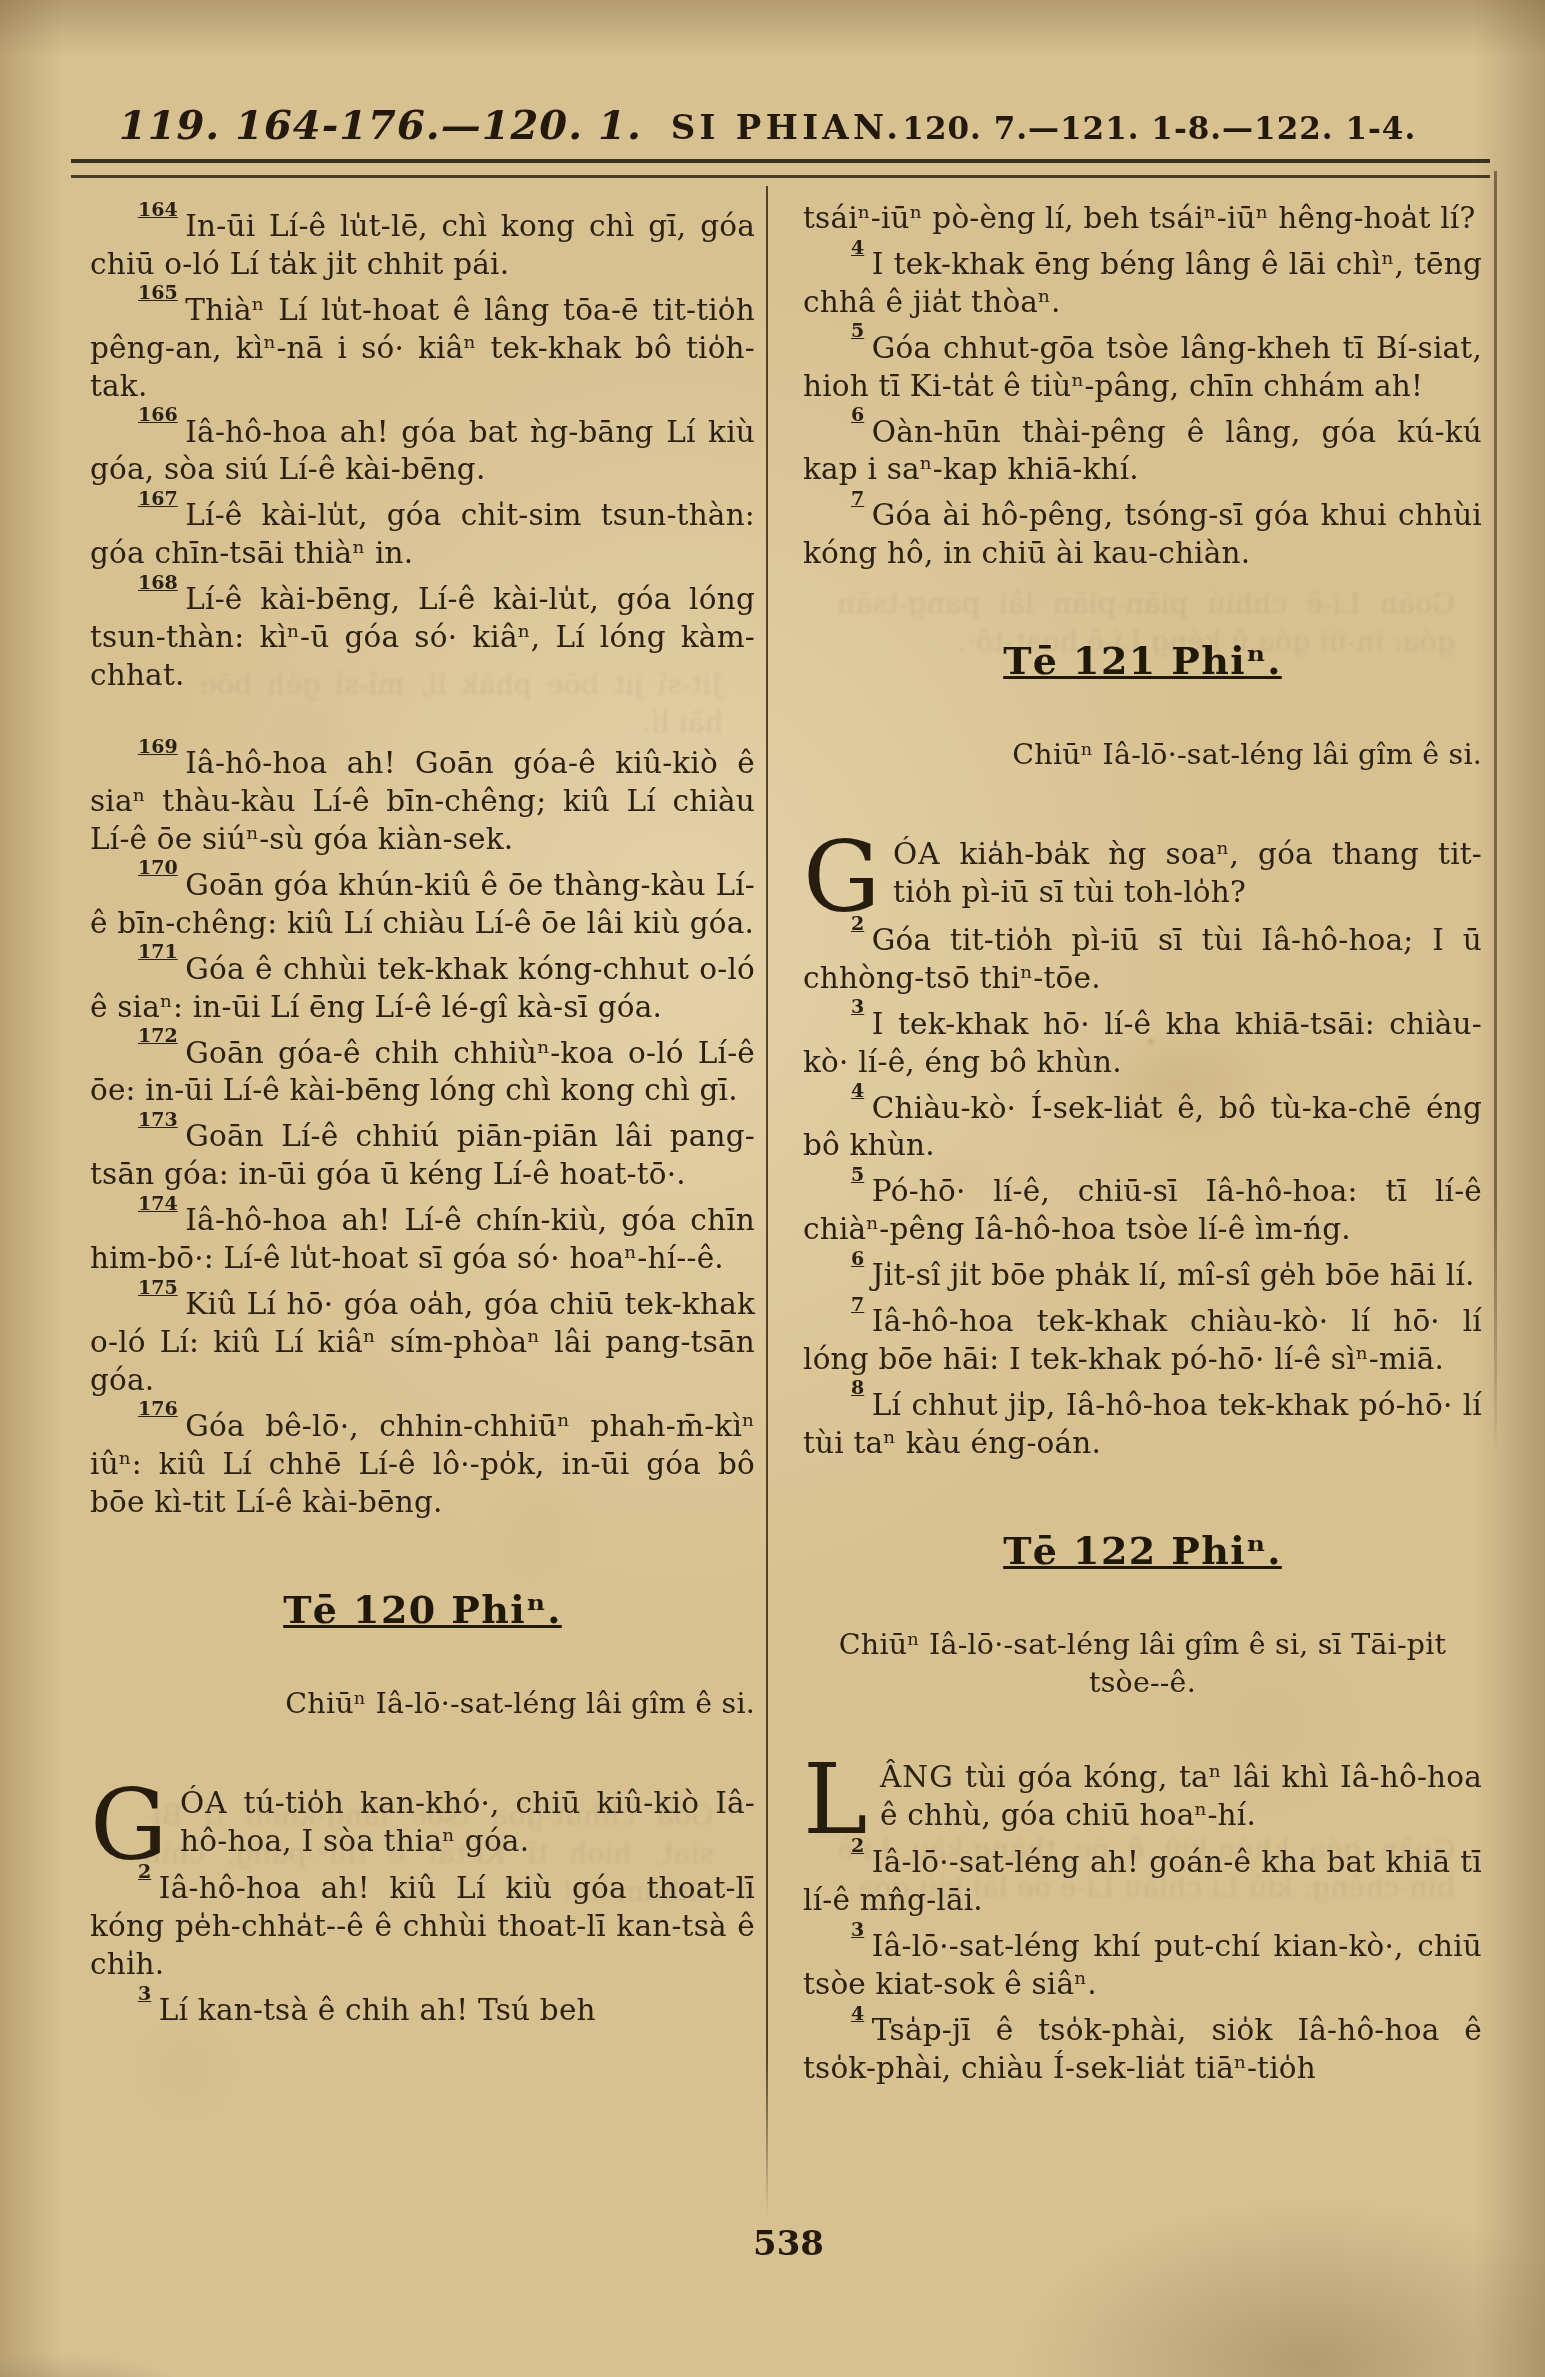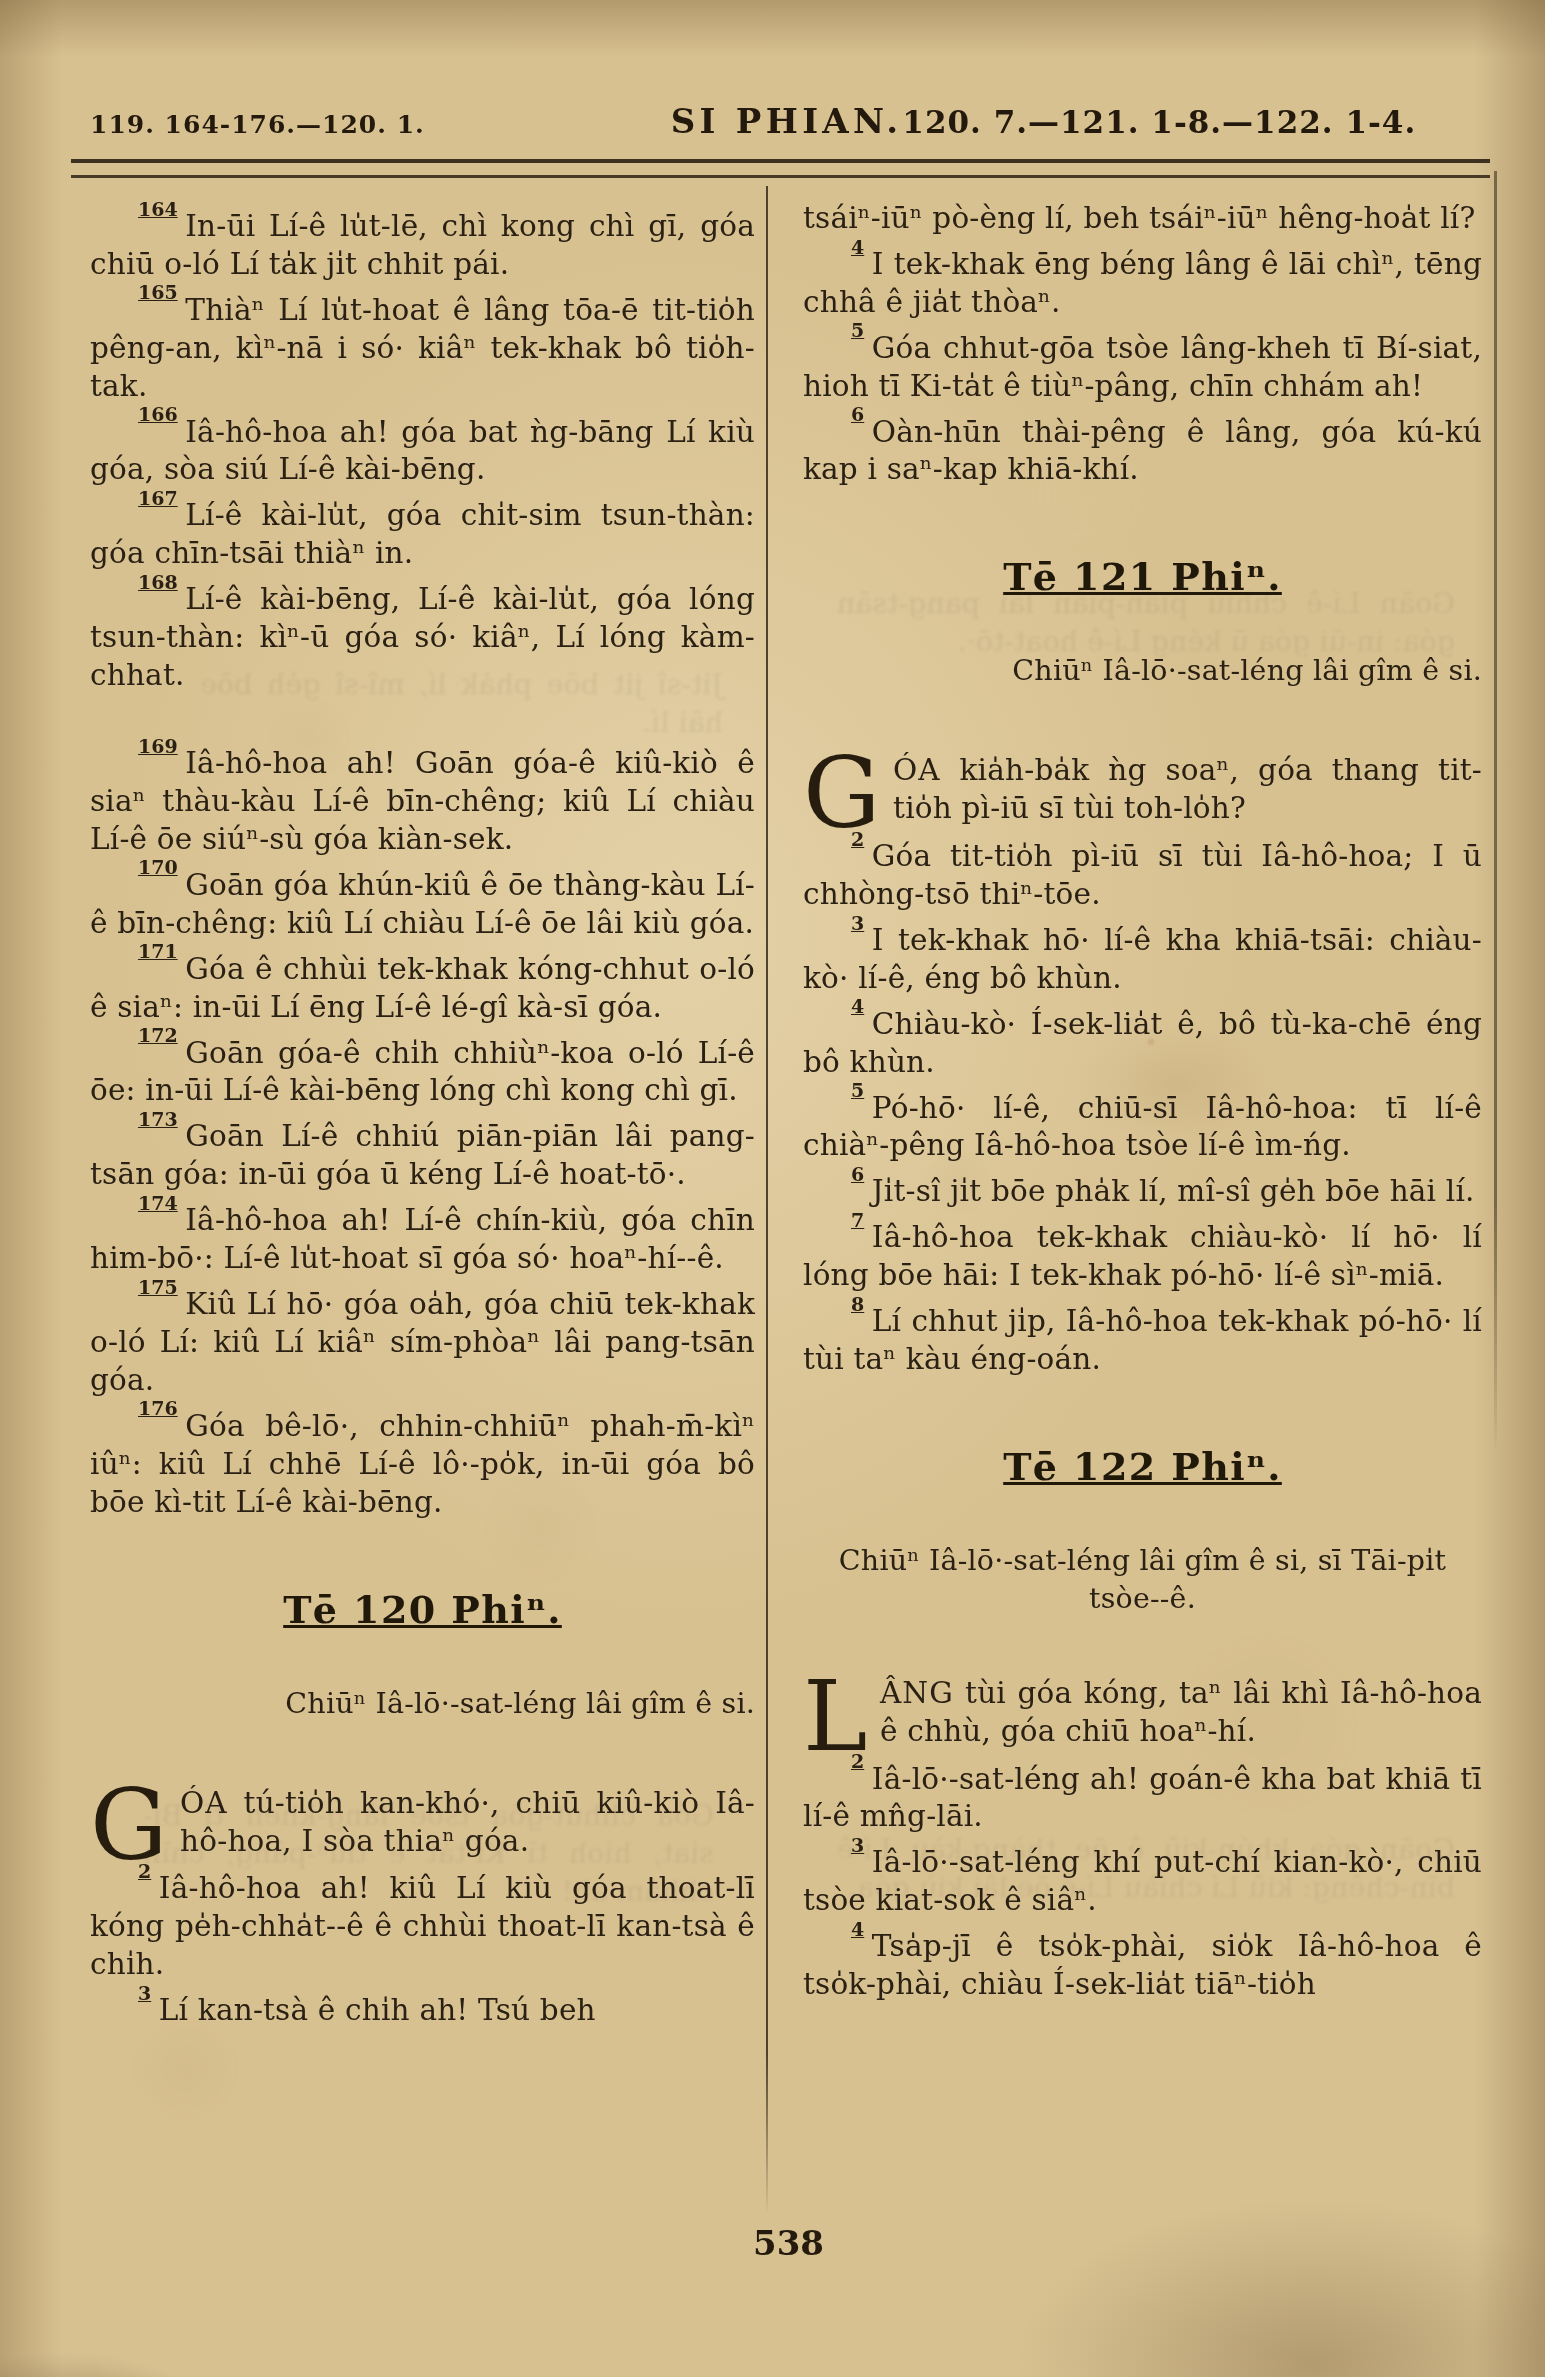--- a/index.html
+++ b/index.html
@@ -27,21 +27,21 @@
       radial-gradient(circle 95px at 70% 20%, rgba(255,240,200,.08), transparent 80%),
       radial-gradient(circle 76px at 35% 62%, rgba(120,90,45,.07), transparent 80%),
       radial-gradient(circle 43px  at 62% 48%, rgba(120,85,40,.08), transparent 80%),
       radial-gradient(circle 124px at 82% 70%, rgba(120,85,40,.07), transparent 80%),
       radial-gradient(circle 71px at 12% 84%, rgba(120,85,40,.08), transparent 80%),
       radial-gradient(circle 6.7px  at 74.5% 42.3%, rgba(130,70,30,.35), transparent 75%),
       radial-gradient(circle 4.8px  at 37% 52.6%, rgba(110,70,30,.30), transparent 75%);
   }
   
   .hdr{position:absolute;top:101px;left:90px;width:1393px;display:flex;align-items:baseline;font-weight:bold;}
-  .hdr .l{font-size:25px;letter-spacing:1px;flex:1;text-align:left;color:#231a0d;}
+  .hdr .l{font-size:40px;letter-spacing:1px;flex:1;text-align:center;color:#231a0d;font-style:italic;}
   .hdr .c{font-size:34px;letter-spacing:4.3px;flex:0 0 auto;color:#231a0d;}
   .hdr .r{font-size:31px;letter-spacing:1px;flex:1;text-align:left;color:#231a0d;}
   .rule{position:absolute;top:159px;left:71px;width:1419px;height:12.4px;
         border-top:4.3px solid rgba(40,30,16,.88);border-bottom:3.3px solid rgba(40,30,16,.82);}
   
   .col{position:absolute;top:199px;font-size:29.5px;line-height:38px;text-align:justify;letter-spacing:0.2px;}
   .col-left{left:90px;width:665px;}
   .col-right{left:803px;width:679px;}
   .divider{position:absolute;left:766px;top:186px;width:2.4px;height:2030px;
            background:linear-gradient(180deg, rgba(45,34,18,.8) 0 92%, rgba(45,34,18,0));}
@@ -108,20 +108,21 @@
     <p class="dcp"><span class="dc">G</span><span class="lead">ÓA</span><span> tú-tio̍h kan-khó·, chiū kiû-kiò Iâ-hô-hoa, I sòa thiaⁿ góa.</span></p>
     <p class="v clear"><sup class="vn">2</sup><span>Iâ-hô-hoa ah! kiû Lí kiù góa thoat-lī kóng pe̍h-chha̍t--ê ê chhùi thoat-lī kan-tsà ê chi̍h.</span></p>
     <p class="v"><sup class="vn">3</sup><span>Lí kan-tsà ê chi̍h ah! Tsú beh</span></p>
   </div>
 
   <div class="col col-right">
     <p class="cont"><span>tsáiⁿ-iūⁿ pò-èng lí, beh tsáiⁿ-iūⁿ hêng-hoa̍t lí?</span></p>
     <p class="v"><sup class="vn">4</sup><span>I tek-khak ēng béng lâng ê lāi chìⁿ, tēng chhâ ê jia̍t thòaⁿ.</span></p>
     <p class="v"><sup class="vn">5</sup><span>Góa chhut-gōa tsòe lâng-kheh tī Bí-siat, hioh tī Ki-ta̍t ê tiùⁿ-pâng, chīn chhám ah!</span></p>
     <p class="v"><sup class="vn">6</sup><span>Oàn-hūn thài-pêng ê lâng, góa kú-kú kap i saⁿ-kap khiā-khí.</span></p>
+    <p class="v"><sup class="vn">7</sup><span>Góa ài hô-pêng, tsóng-sī góa khui chhùi kóng hô, in chiū ài kau-chiàn.</span></p>
 
     <p class="h">Tē 121 Phiⁿ.</p>
     <p class="sub">Chiūⁿ Iâ-lō·-sat-léng lâi gîm ê si.</p>
 
     <p class="dcp"><span class="dc">G</span><span class="lead">ÓA</span><span> kia̍h-ba̍k ǹg soaⁿ, góa thang tit-tio̍h pì-iū sī tùi toh-lo̍h?</span></p>
     <p class="v clear"><sup class="vn">2</sup><span>Góa tit-tio̍h pì-iū sī tùi Iâ-hô-hoa; I ū chhòng-tsō thiⁿ-tōe.</span></p>
     <p class="v"><sup class="vn">3</sup><span>I tek-khak hō· lí-ê kha khiā-tsāi: chiàu-kò· lí-ê, éng bô khùn.</span></p>
     <p class="v"><sup class="vn">4</sup><span>Chiàu-kò· Í-sek-lia̍t ê, bô tù-ka-chē éng bô khùn.</span></p>
     <p class="v"><sup class="vn">5</sup><span>Pó-hō· lí-ê, chiū-sī Iâ-hô-hoa: tī lí-ê chiàⁿ-pêng Iâ-hô-hoa tsòe lí-ê ìm-ńg.</span></p>
     <p class="v"><sup class="vn">6</sup><span>Ji̍t-sî ji̍t bōe pha̍k lí, mî-sî ge̍h bōe hāi lí.</span></p>

